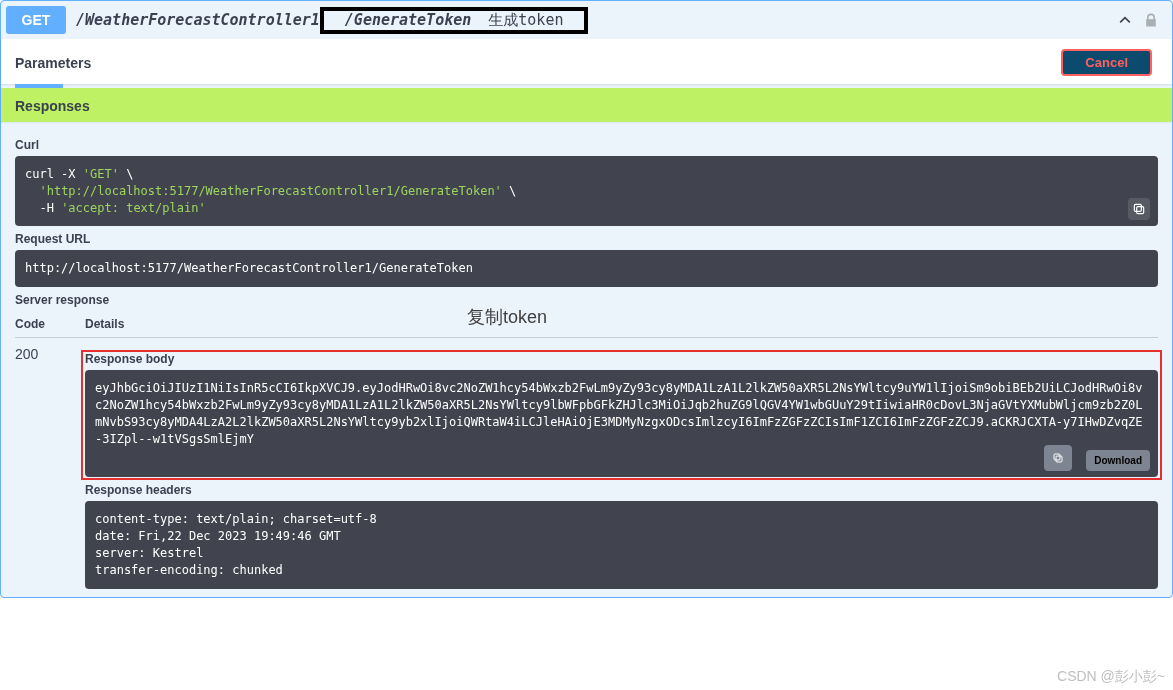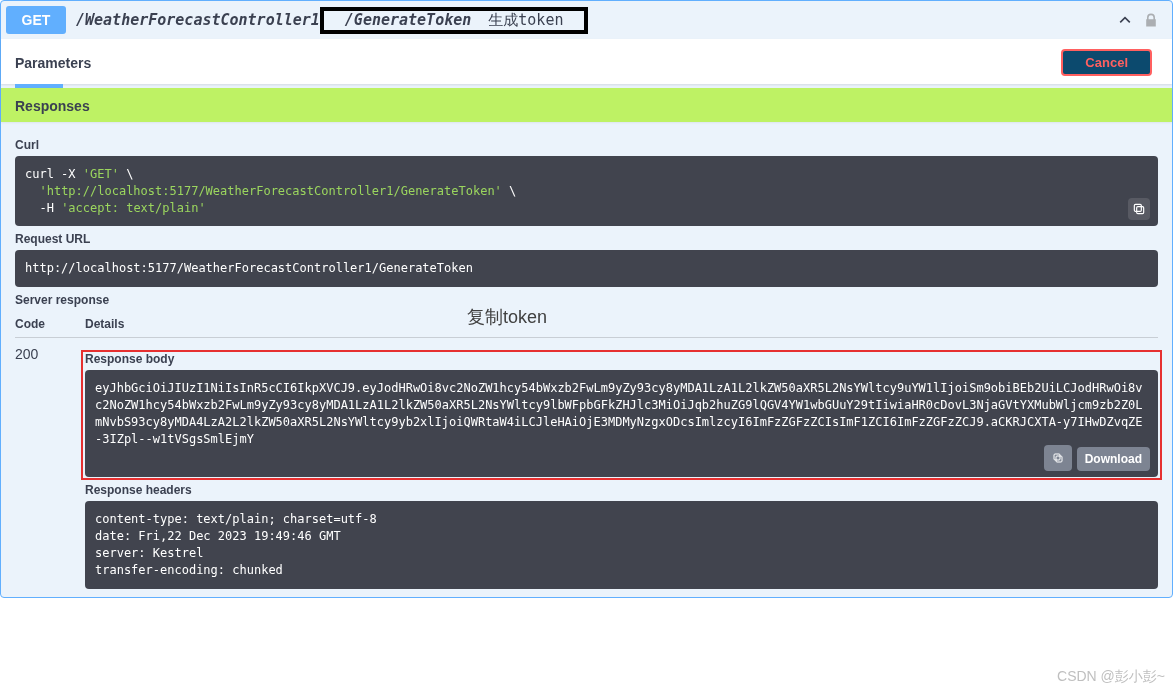--- a/index.html
+++ b/index.html
@@ -28,21 +28,21 @@
   .sub-title { font-weight: 700; font-size: 12px; margin: 6px 0 4px 0; color: #3b4151; }
   .code-block { background: #41444e; color: #fff; border-radius: 4px; padding: 10px 10px; font-family: Consolas, monospace; font-size: 12px; position: relative; word-break: break-all; line-height: 1.4; }
   .code-block .green { color: #9bd65e; }
   .tbl-head { display: flex; padding: 6px 0 6px 0; font-weight: 700; font-size: 12px; border-bottom: 1px solid rgba(0,0,0,0.15); }
   .col-code { width: 70px; }
   .tbl-row { display: flex; padding: 8px 0; align-items: flex-start; }
   .details-col { flex: 1; min-width: 0; }
   .red-note { color: #404040; font-size: 18px; position: absolute; }
   .resp-body-box { position: relative; }
   .resp-highlight { position: absolute; border: 2px solid #e63030; left: -4px; right: -4px; top: -20px; bottom: -3px; pointer-events: none; }
-  .copy-btn, .dl-btn { position: absolute; bottom: 6px; background: #7d8492; color: #ffffff; border: none; border-radius: 4px; padding: 5px 8px; font-size: 12px; font-weight: 700; cursor: pointer; }
+  .copy-btn, .dl-btn { position: absolute; bottom: 6px; background: #7d8492; color: #000000; border: none; border-radius: 4px; padding: 5px 8px; font-size: 10px; font-weight: 700; cursor: pointer; }
   .copy-btn { right: 86px; width: 28px; height: 26px; display: flex; align-items: center; justify-content: center; }
   .dl-btn { right: 8px; }
   .curl-copy { position: absolute; right: 8px; bottom: 6px; width: 22px; height: 22px; background: rgba(255,255,255,0.12); border-radius: 4px; display: flex; align-items: center; justify-content: center; cursor: pointer; }
   .watermark { position: fixed; right: 8px; bottom: 4px; color: rgba(180,180,180,0.85); font-size: 14px; }
 </style>
 </head>
 <body>
 
 <div class="opblock">
 

